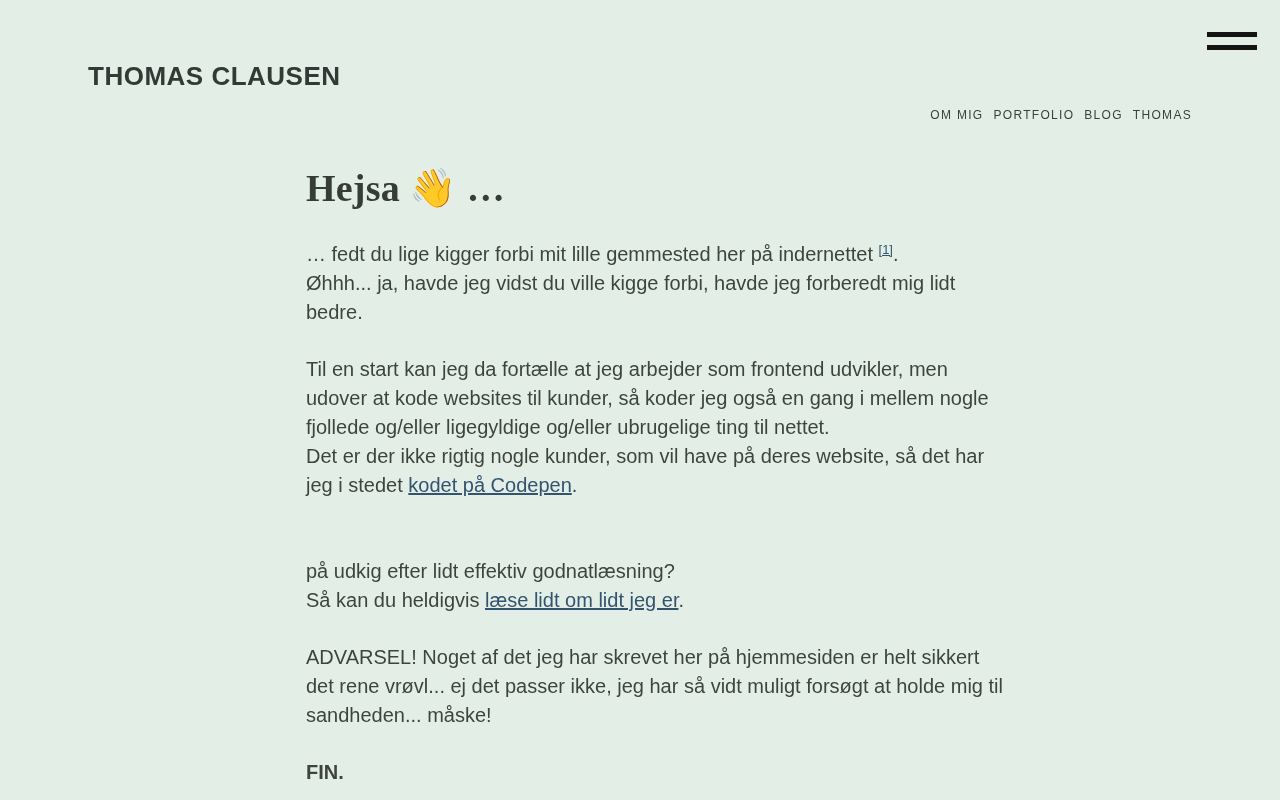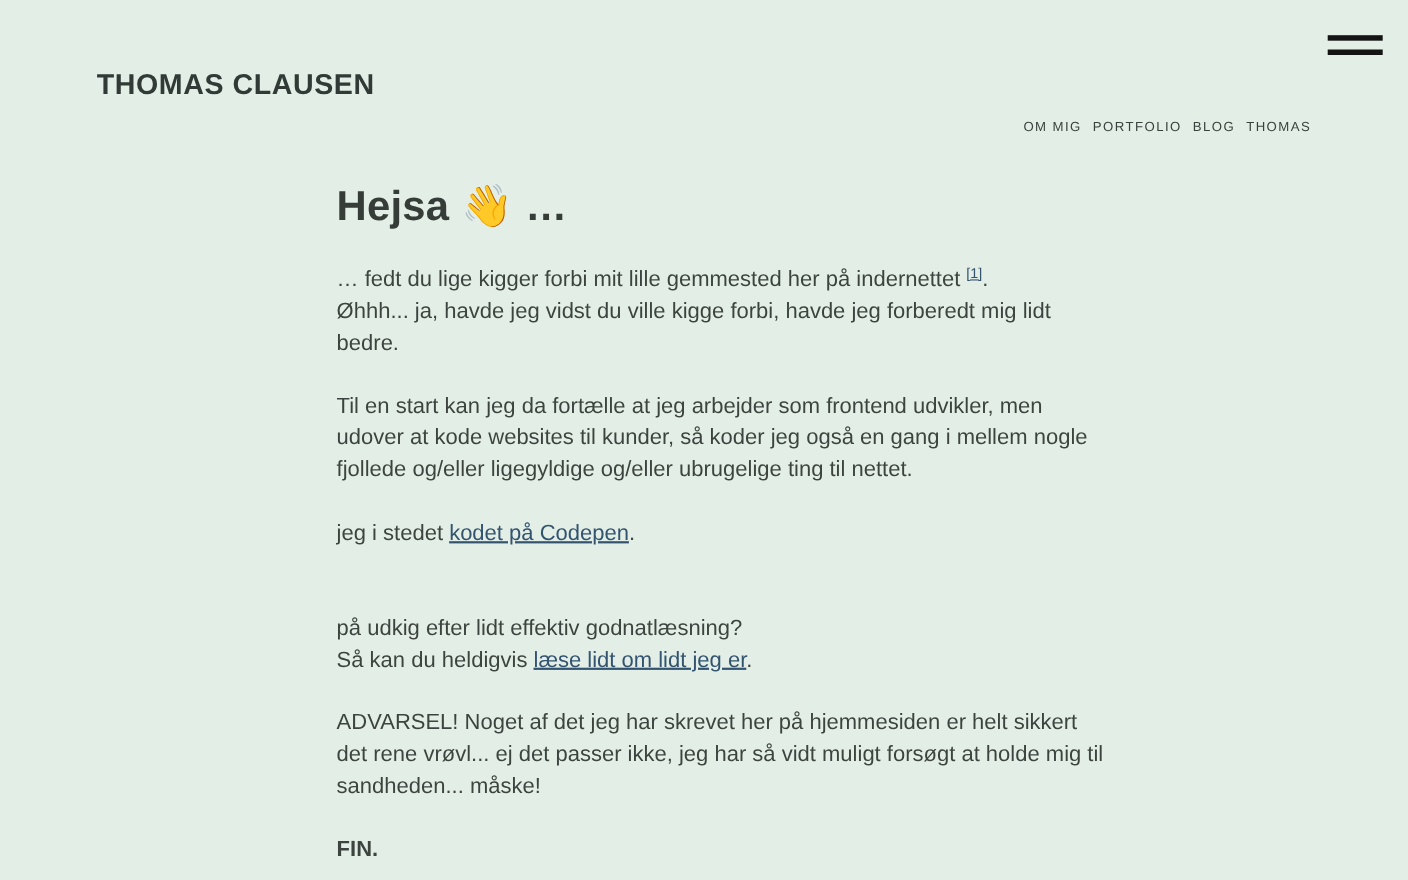--- a/index.html
+++ b/index.html
@@ -68,20 +68,21 @@
     margin: 0 auto;
     padding-top: 46px; 
   }
   h1.page-title {
     font-size: 38px;
     font-weight: 700;
     color: #363d38;
     line-height: 44px;
     margin-bottom: 30px;
     letter-spacing: 0.2px;
+    font-family: Liberation Serif, serif;
   }
   .content p {
     font-size: 20px;
     line-height: 29px;
     margin-bottom: 28px;
     color: #3d443f;
   }
   .content p .line { white-space: nowrap; }
   a.text-link {
     color: #33536f;
@@ -114,21 +115,21 @@
   <p>
     <span class="line">… fedt du lige kigger forbi mit lille gemmested her på indernettet</span> <sup class="footnote"><a>[1]</a></sup><span>.</span><br>
     <span class="line">Øhhh... ja, havde jeg vidst du ville kigge forbi, havde jeg forberedt mig lidt</span><br>
     <span class="line">bedre.</span>
   </p>
 
   <p>
     <span class="line">Til en start kan jeg da fortælle at jeg arbejder som frontend udvikler, men</span><br>
     <span class="line">udover at kode websites til kunder, så koder jeg også en gang i mellem nogle</span><br>
     <span class="line">fjollede og/eller ligegyldige og/eller ubrugelige ting til nettet.</span><br>
-    <br>
+    <span class="line">Det er der ikke rigtig nogle kunder, som vil have på deres website, så det har</span><br>
     <span class="line"><span>jeg i stedet</span> <a class="text-link">kodet på Codepen</a><span>.</span></span>
   </p>
 
   <p>
     <br>
     <span class="line">på udkig efter lidt effektiv godnatlæsning?</span><br>
     <span class="line"><span>Så kan du heldigvis</span> <a class="text-link">læse lidt om lidt jeg er</a><span>.</span></span>
   </p>
 
   <p>

